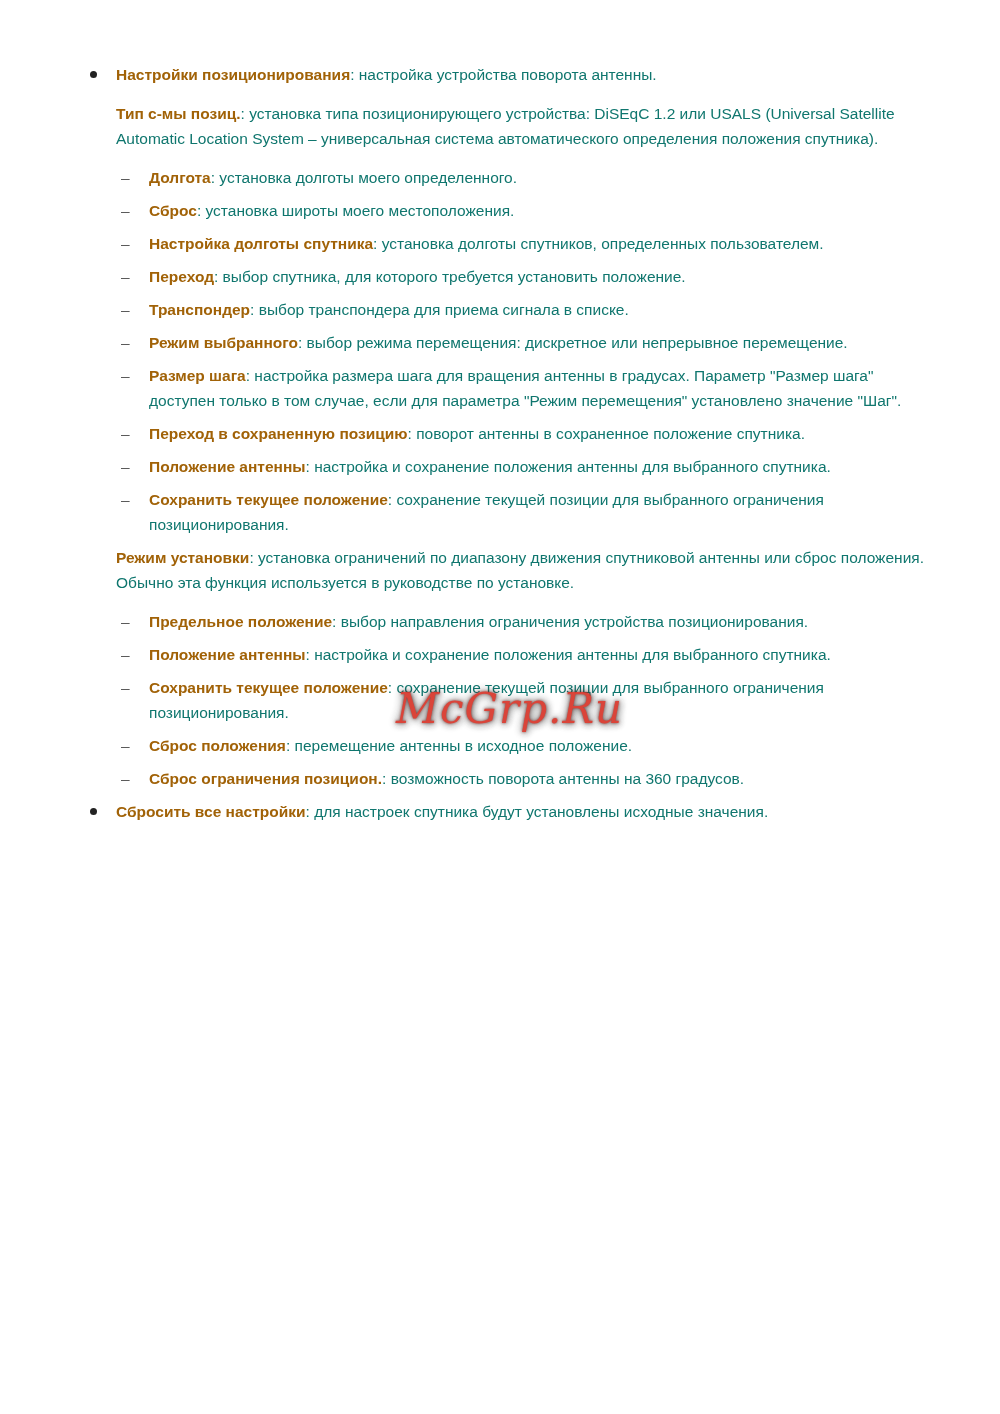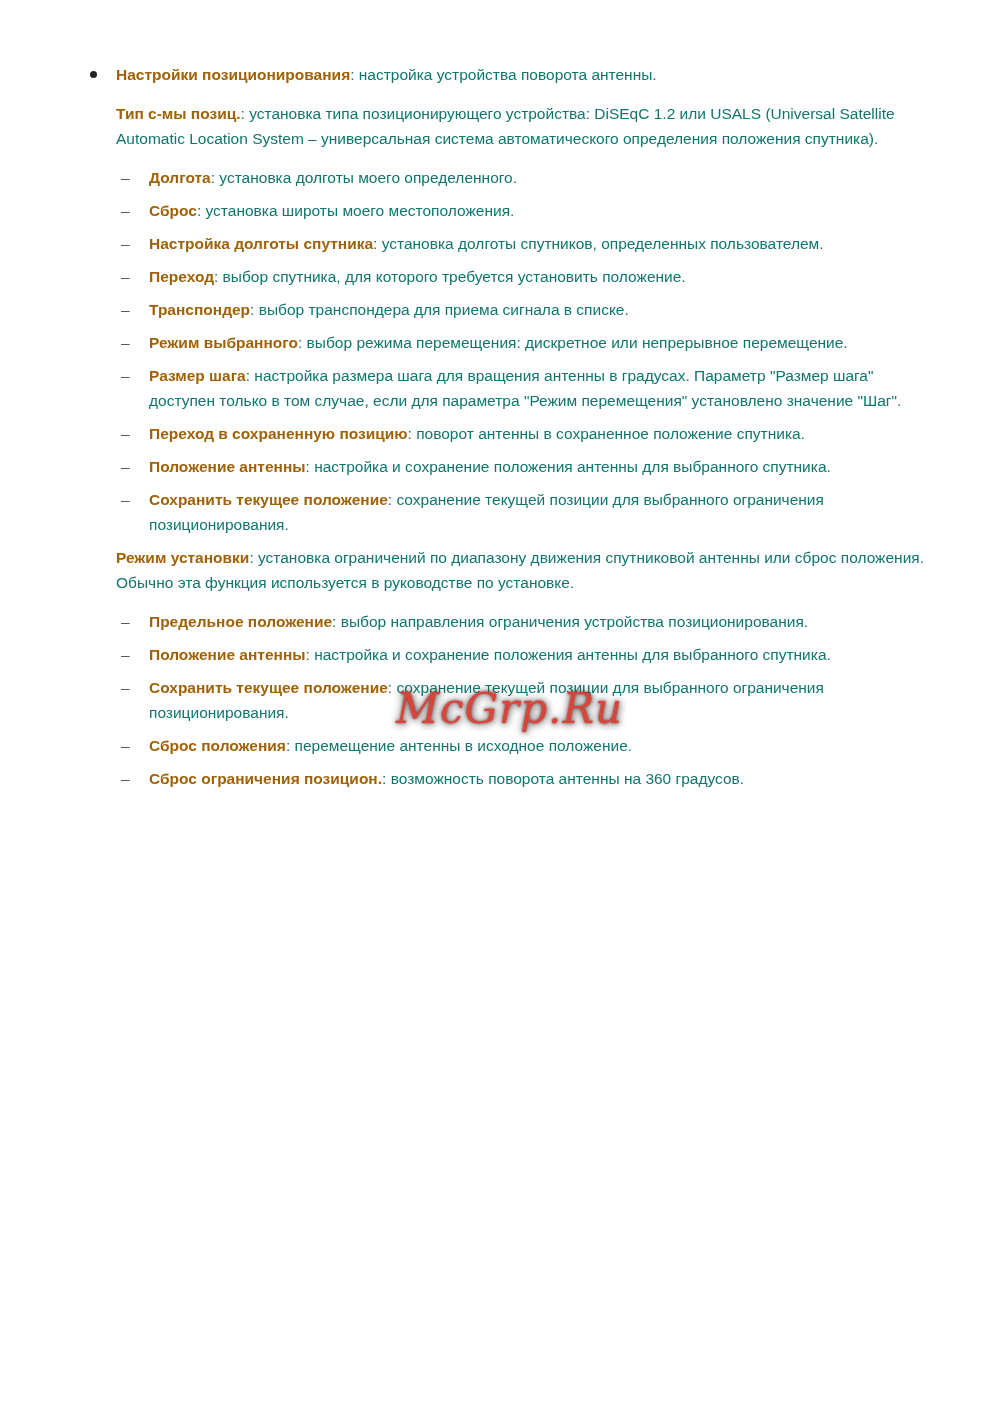--- a/index.html
+++ b/index.html
@@ -77,15 +77,16 @@
       <div class="item l3"><span class="marker">–</span><span class="term">Размер шага</span><span class="desc">: настройка размера шага для вращения антенны в градусах. Параметр "Размер шага" доступен только в том случае, если для параметра "Режим перемещения" установлено значение "Шаг".</span></div>
       <div class="item l3"><span class="marker">–</span><span class="term">Переход в сохраненную позицию</span><span class="desc">: поворот антенны в сохраненное положение спутника.</span></div>
       <div class="item l3"><span class="marker">–</span><span class="term">Положение антенны</span><span class="desc">: настройка и сохранение положения антенны для выбранного спутника.</span></div>
       <div class="item l3"><span class="marker">–</span><span class="term">Сохранить текущее положение</span><span class="desc">: сохранение текущей позиции для выбранного ограничения позиционирования.</span></div>
       <div class="item l2"><span class="term">Режим установки</span><span class="desc">: установка ограничений по диапазону движения спутниковой антенны или сброс положения. Обычно эта функция используется в руководстве по установке.</span></div>
       <div class="item l3"><span class="marker">–</span><span class="term">Предельное положение</span><span class="desc">: выбор направления ограничения устройства позиционирования.</span></div>
       <div class="item l3"><span class="marker">–</span><span class="term">Положение антенны</span><span class="desc">: настройка и сохранение положения антенны для выбранного спутника.</span></div>
       <div class="item l3"><span class="marker">–</span><span class="term">Сохранить текущее положение</span><span class="desc">: сохранение текущей позиции для выбранного ограничения позиционирования.</span></div>
       <div class="item l3"><span class="marker">–</span><span class="term">Сброс положения</span><span class="desc">: перемещение антенны в исходное положение.</span></div>
       <div class="item l3"><span class="marker">–</span><span class="term">Сброс ограничения позицион.</span><span class="desc">: возможность поворота антенны на 360 градусов.</span></div>
+      <div class="item l1"><span class="marker"></span><span class="term">Сбросить все настройки</span><span class="desc">: для настроек спутника будут установлены исходные значения.</span></div>
     </div>
   <div class="watermark">McGrp.Ru</div>
 </div>
 
 </body></html>

